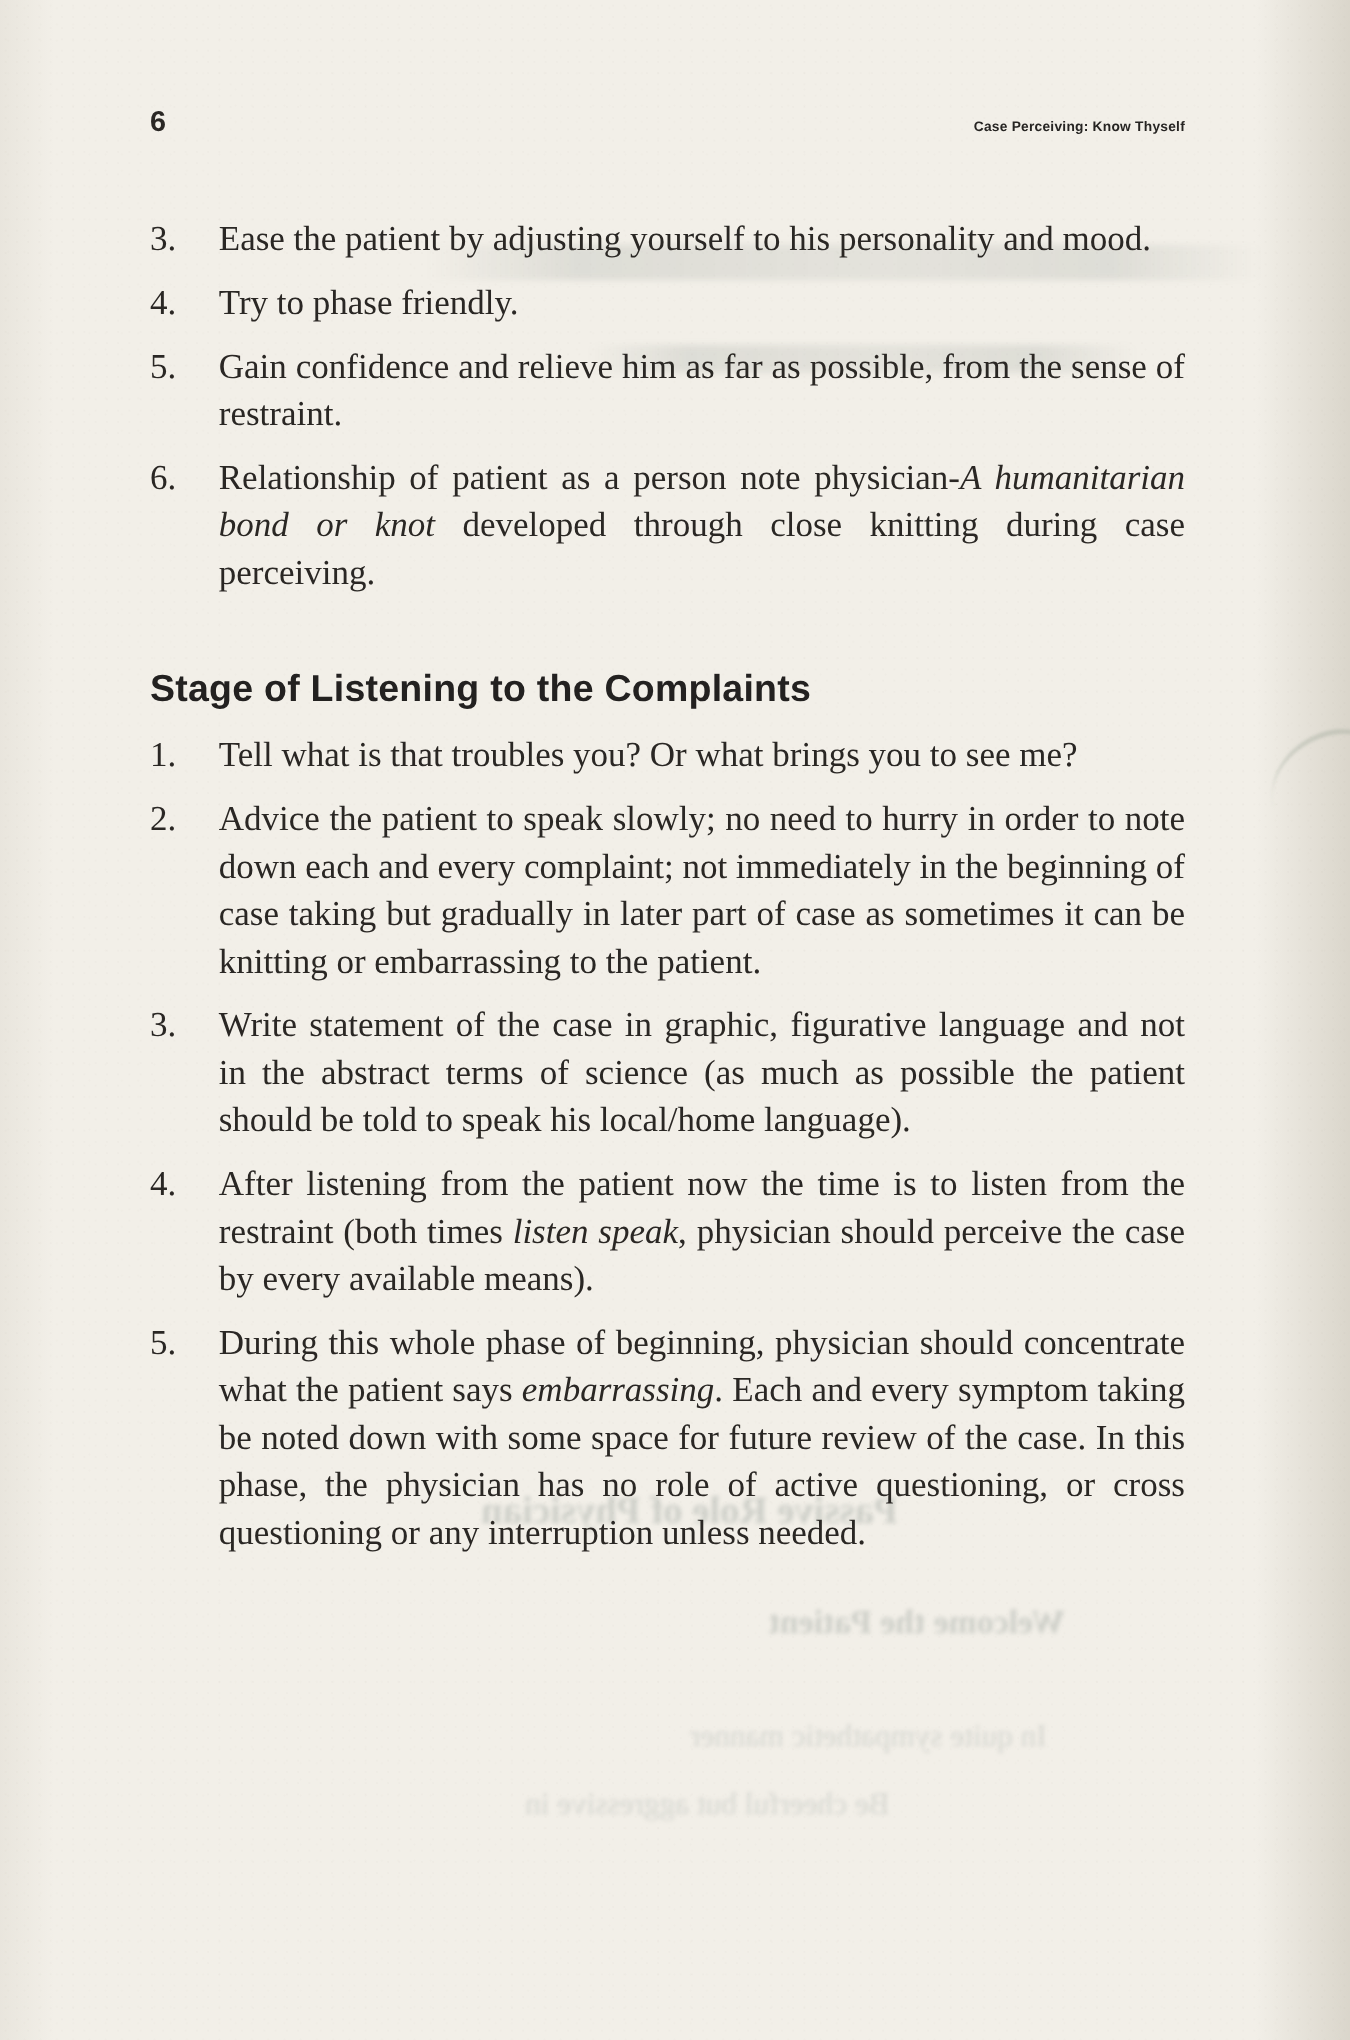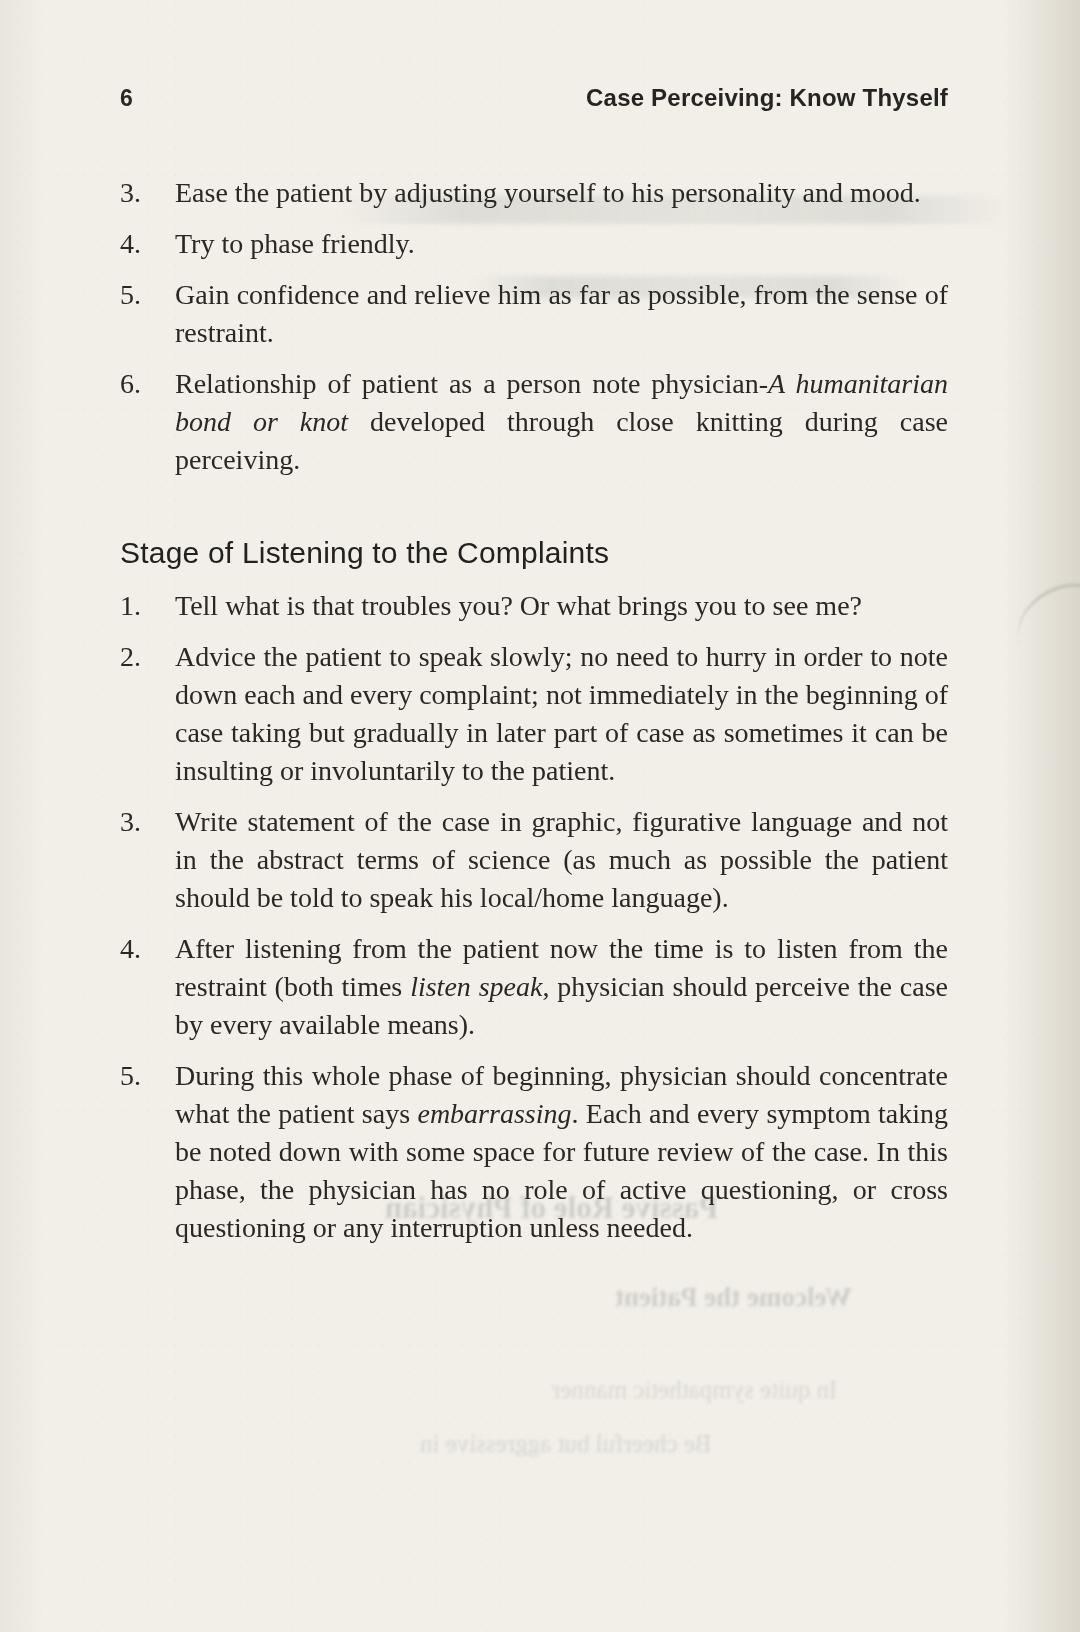--- a/index.html
+++ b/index.html
@@ -22,21 +22,21 @@
     width:828px;
   }
   .pagehead{
     display:flex;
     justify-content:space-between;
     align-items:baseline;
     font-family:"Liberation Sans", sans-serif;
     font-weight:bold;
   }
   .pagenum{font-size:23px;}
-  .running{font-size:24px; letter-spacing:0.2px; color:#262422;}
+  .running{font-size:11px; letter-spacing:0.2px; color:#262422;}
   .list{margin-top:62px;}
   .list2{margin-top:14px;}
   .item{
     display:flex;
     margin-bottom:13px;
     font-size:28px;
     line-height:38px;
   }
   .num{
     flex:0 0 55px;
@@ -45,21 +45,21 @@
   .txt{
     flex:1 1 auto;
     text-align:justify;
     font-family:Liberation Serif, serif;
   }
   .txt .it, .it{font-style:italic;}
   .sechead{
     margin-top:57px;
     margin-bottom:17px;
     font-family:"Liberation Sans", sans-serif;
-    font-weight:normal;
+    font-weight:bold;
     font-size:30px;
     color:#232120;
     letter-spacing:0.2px;
   }
   
   .ghost{
     position:absolute;
     transform:scaleX(-1);
     color:rgba(70,90,84,0.16);
     filter:blur(1.6px);
@@ -130,21 +130,21 @@
 
     <div class="sechead">Stage of Listening to the Complaints</div>
 
     <div class="list list2">
       <div class="item">
         <span class="num">1.</span>
         <div class="txt"><span>Tell what is that troubles you? Or what brings you to see me?</span></div>
       </div>
       <div class="item">
         <span class="num">2.</span>
-        <div class="txt"><span>Advice the patient to speak slowly; no need to hurry in order to note down each and every complaint; not immediately in the beginning of case taking but gradually in later part of case as sometimes it can be insulting or involuntarily to the patient.</span></div>
+        <div class="txt"><span>Advice the patient to speak slowly; no need to hurry in order to note down each and every complaint; not immediately in the beginning of case taking but gradually in later part of case as sometimes it can be knitting or embarrassing to the patient.</span></div>
       </div>
       <div class="item">
         <span class="num">3.</span>
         <div class="txt"><span>Write statement of the case in graphic, figurative language and not in the abstract terms of science (as much as possible the patient should be told to speak his local/home language).</span></div>
       </div>
       <div class="item">
         <span class="num">4.</span>
         <div class="txt"><span>After listening from the patient now the time is to listen from the restraint (both times </span><span class="it">listen speak</span><span>, physician should perceive the case by every available means).</span></div>
       </div>
       <div class="item">

